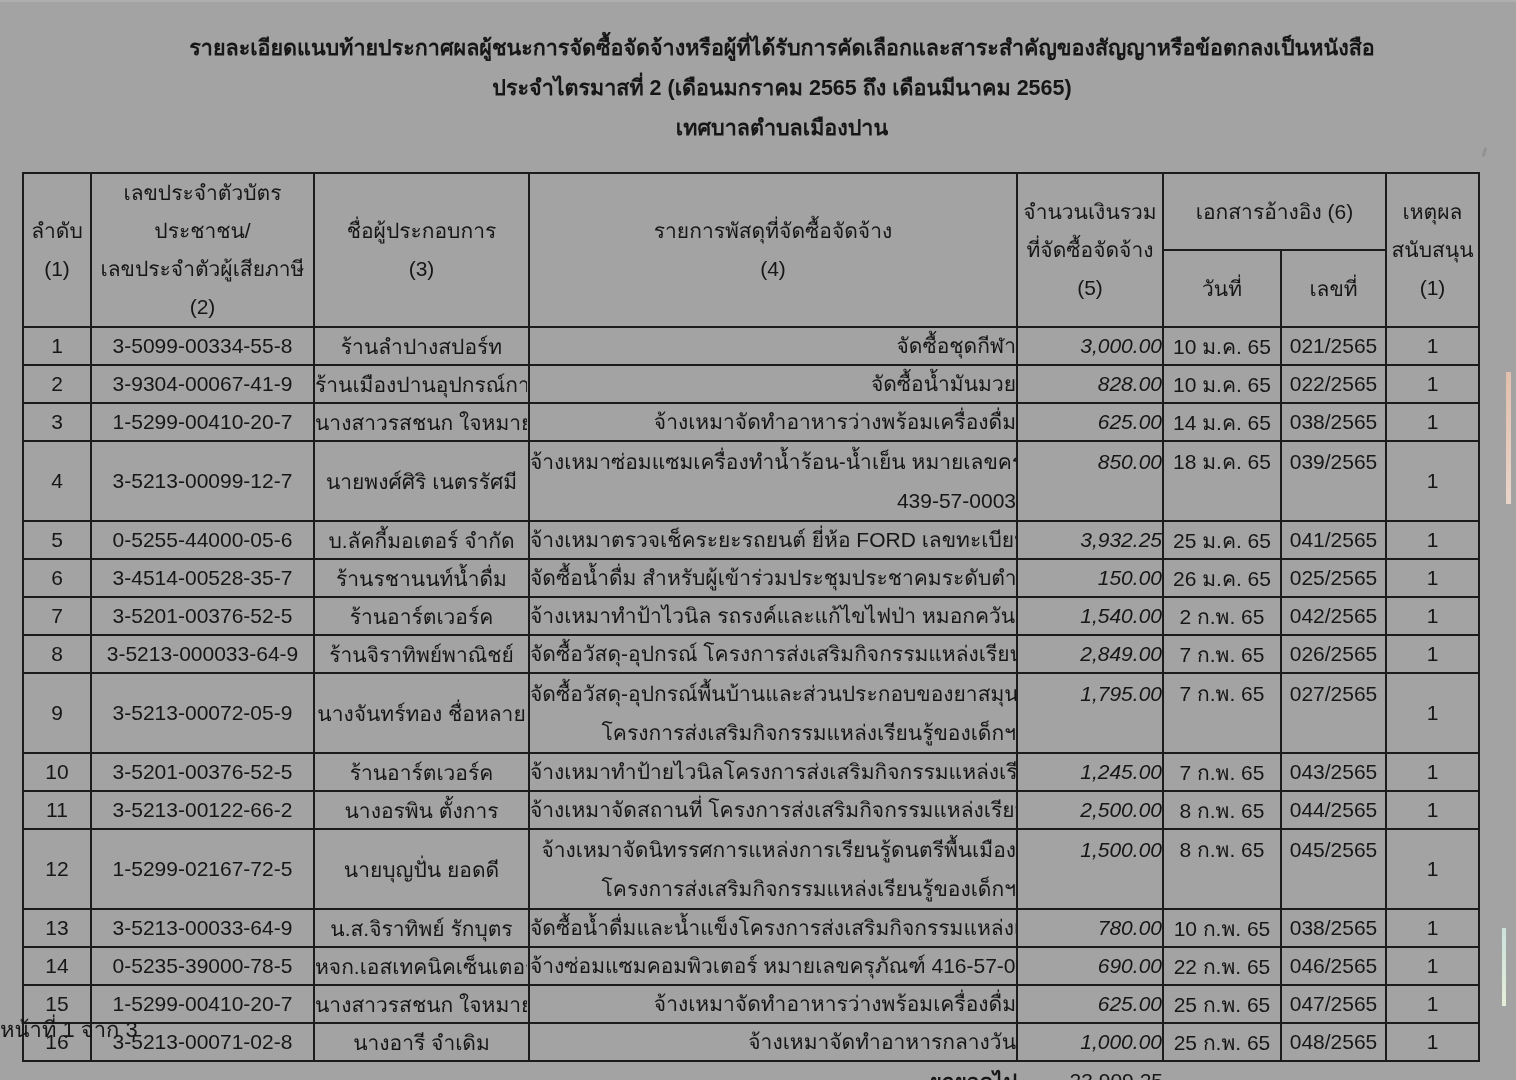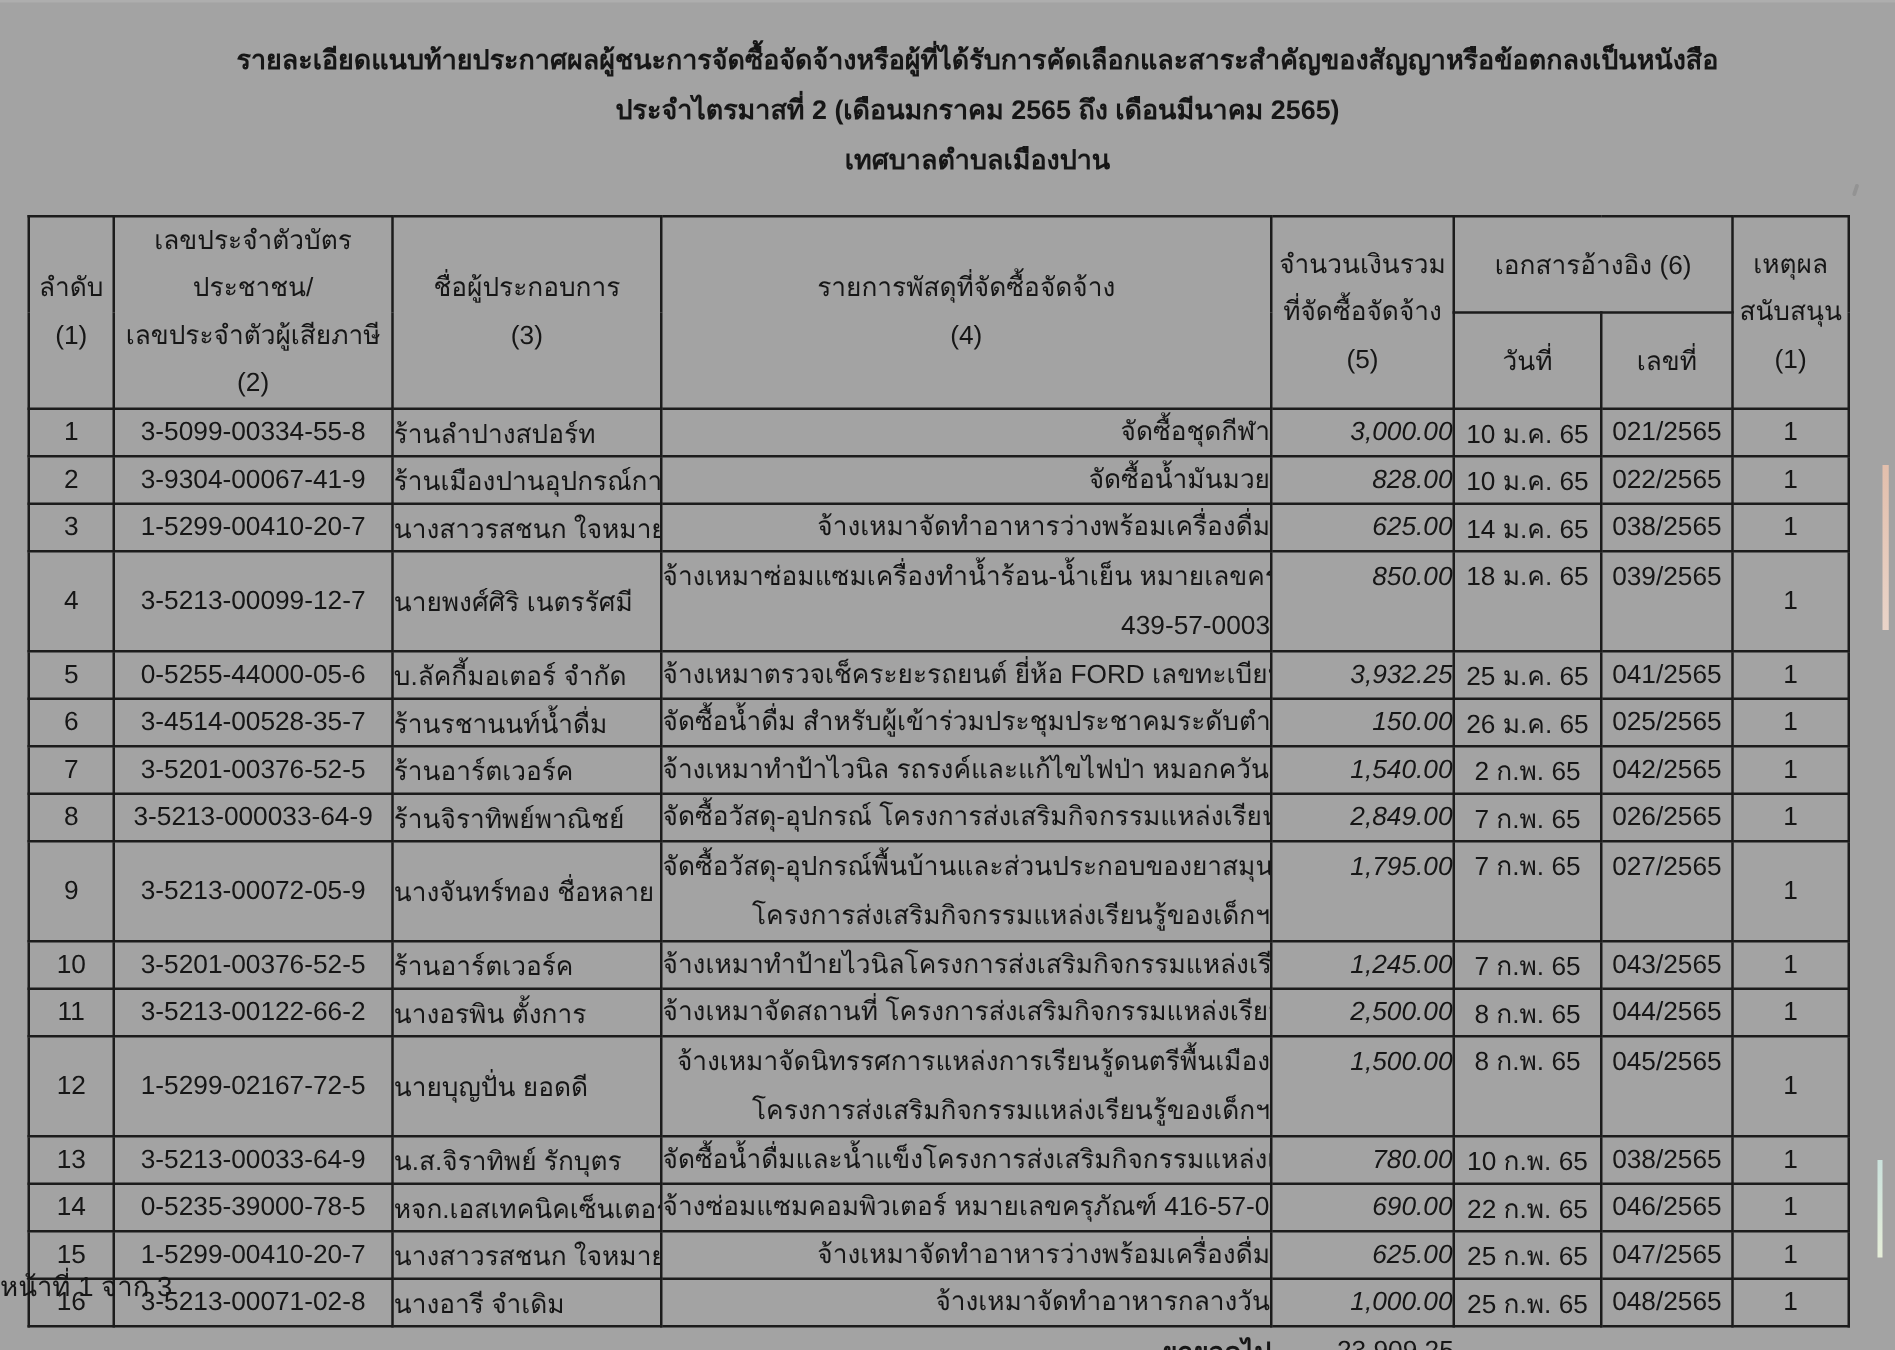--- a/index.html
+++ b/index.html
@@ -31,21 +31,21 @@
     padding:0;
     vertical-align:middle;
   }
   thead th{text-align:center;}
   thead tr.h1{height:40px;}
   thead tr.h2{height:40px;}
   thead th .hline{line-height:38px;}
   tbody tr{height:37px;}
   tbody tr.tall{height:80px;}
   td.c-seq,td.c-id,td.c-date,td.c-doc,td.c-reason{text-align:center;}
-  td.c-vendor{text-align:left;padding:0 2px 0 5px;white-space:nowrap;overflow:hidden;}
+  td.c-vendor{text-align:center;padding:0 2px 0 5px;white-space:nowrap;overflow:hidden;border-radius:10px;}
   td.c-items{text-align:right;padding:0 4px 0 7px;overflow:hidden;}
   .desc-line{white-space:nowrap;overflow:hidden;line-height:36px;}
   tr.tall .desc-line{line-height:39px;}
   td.c-amount{text-align:right;padding-right:10px;font-style:italic;}
   tr.tall td.vtop{vertical-align:top;line-height:34px;padding-top:3px;}
   
   tr.total-row td{border:none;height:38px;}
   td.total-label-cell{text-align:right;padding-right:9px;}
   .total-label{font-weight:bold;text-decoration:underline;}
   td.total-amount-cell{

